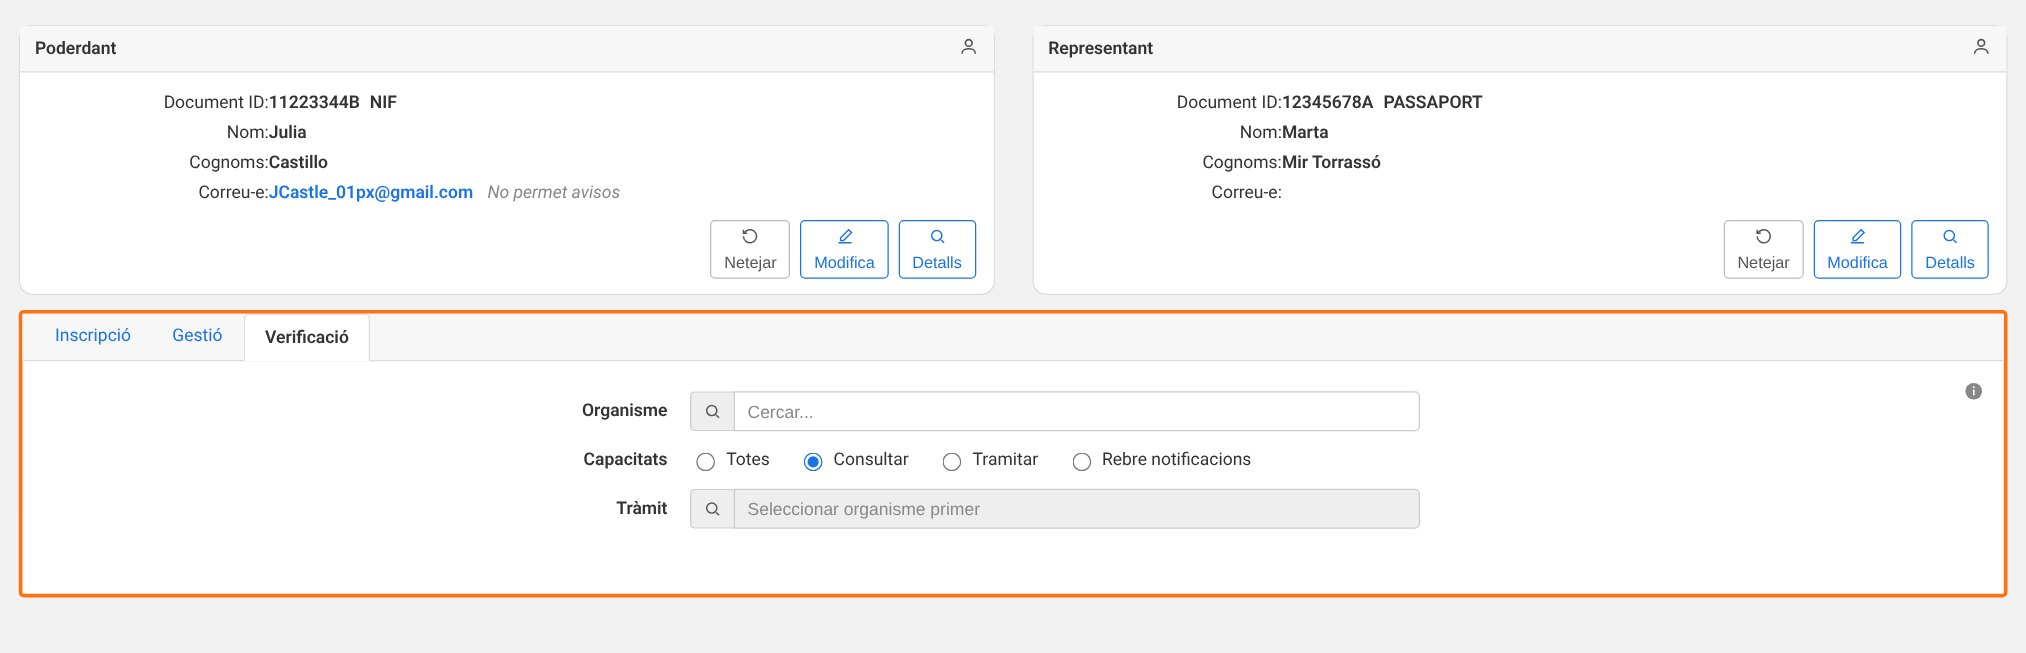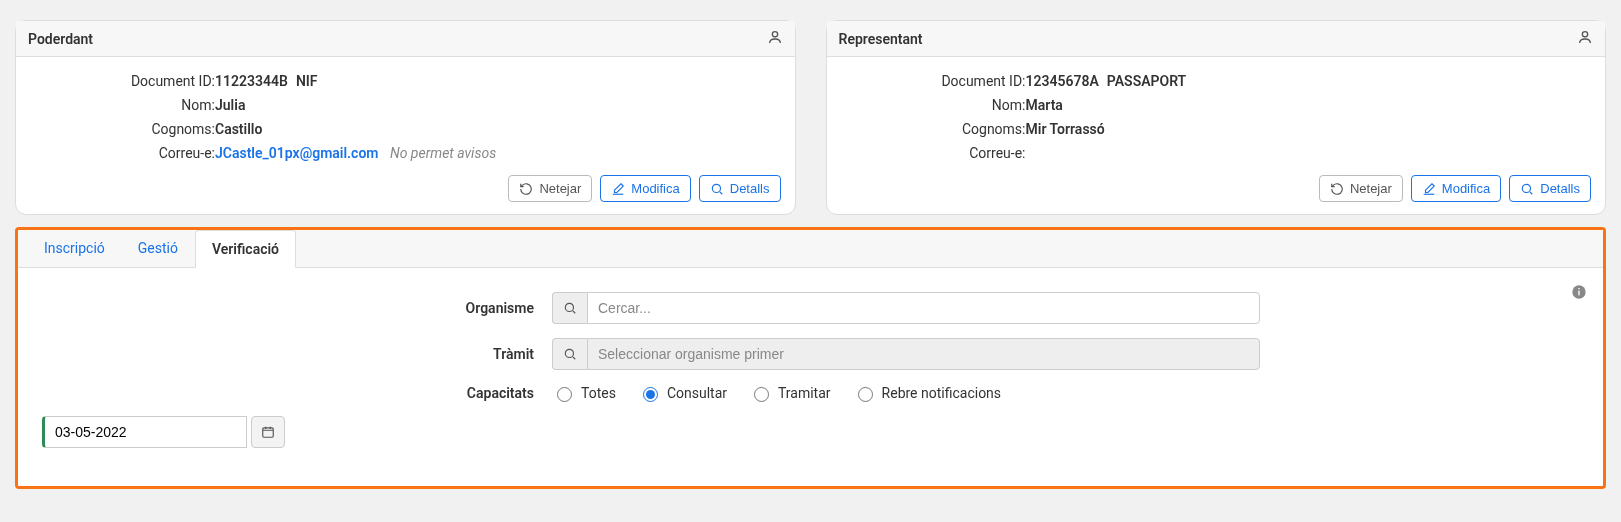--- a/index.html
+++ b/index.html
@@ -39,20 +39,21 @@
     display: inline-flex;
     align-items: center;
     gap: 6px;
     border: 1px solid #1a73e8;
     background: #fff;
     color: #1a73e8;
     padding: 5px 10px;
     border-radius: 4px;
     font-size: 13px;
     cursor: pointer;
+    flex-direction: column;
   }
   .btn-gray { border-color: #bbb; color: #555; }
   .btn svg { width: 14px; height: 14px; }
   .person-icon svg { width: 16px; height: 16px; color: #555; }
 
   .tabs-container {
     margin-top: 12px;
     background: #fff;
     border: 3px solid #f97316;
     border-radius: 4px;
@@ -91,21 +92,21 @@
 
   .form-row { display: flex; align-items: center; margin-bottom: 14px; }
   .form-label {
     width: 510px;
     text-align: right;
     padding-right: 18px;
     font-weight: 600;
   }
   .input-group {
     display: flex;
-    width: 708px;
+    width: 584px;
   }
   .input-addon {
     background: #eee;
     border: 1px solid #ccc;
     border-right: none;
     padding: 7px 10px;
     display: flex;
     align-items: center;
     color: #555;
     border-top-left-radius: 4px;
@@ -289,33 +290,20 @@
     <div class="form-row">
       <div class="form-label">Organisme</div>
       <div class="input-group">
         <span class="input-addon">
           <svg viewBox="0 0 24 24" fill="none" stroke="currentColor" stroke-width="2">
               <circle cx="11" cy="11" r="7"></circle>
               <path d="M21 21l-4-4"></path>
             </svg>
         </span>
         <input class="input-box" placeholder="Cercar..." style="">
-      </div>
-    </div>
-
-    <div class="form-row">
-      <div class="form-label">Tràmit</div>
-      <div class="input-group">
-        <span class="input-addon">
-          <svg viewBox="0 0 24 24" fill="none" stroke="currentColor" stroke-width="2">
-              <circle cx="11" cy="11" r="7"></circle>
-              <path d="M21 21l-4-4"></path>
-            </svg>
-        </span>
-        <input class="input-box" disabled="" placeholder="Seleccionar organisme primer" style="">
       </div>
     </div>
 
     <div class="form-row">
       <div class="form-label">Capacitats</div>
       <div class="radios">
         <label class="radio-item">
           <input type="radio" name="cap" style="">
             <span>Totes</span>
         </label>
@@ -328,25 +316,29 @@
             <span>Tramitar</span>
         </label>
         <label class="radio-item">
           <input type="radio" name="cap" style="">
             <span>Rebre notificacions</span>
         </label>
       </div>
     </div>
 
     <div class="form-row">
-      <div class="date-group">
-        <input class="date-input" value="03-05-2022" style="">
-        <button class="date-btn">
+      <div class="form-label">Tràmit</div>
+      <div class="input-group">
+        <span class="input-addon">
           <svg viewBox="0 0 24 24" fill="none" stroke="currentColor" stroke-width="2">
-              <rect x="3" y="5" width="18" height="16" rx="2"></rect>
-              <path d="M3 9h18M8 3v4M16 3v4"></path>
+              <circle cx="11" cy="11" r="7"></circle>
+              <path d="M21 21l-4-4"></path>
             </svg>
-        </button>
-      </div>
+        </span>
+        <input class="input-box" disabled="" placeholder="Seleccionar organisme primer" style="">
+      </div>
+    </div>
+
+    <div class="form-row">
     </div>
 
   </div>
 </div>
 
 </body></html>

